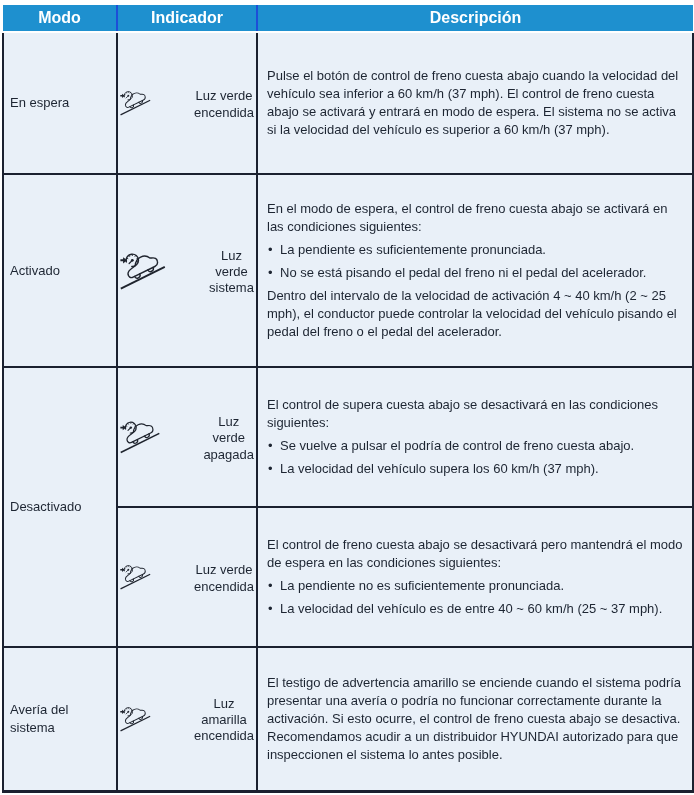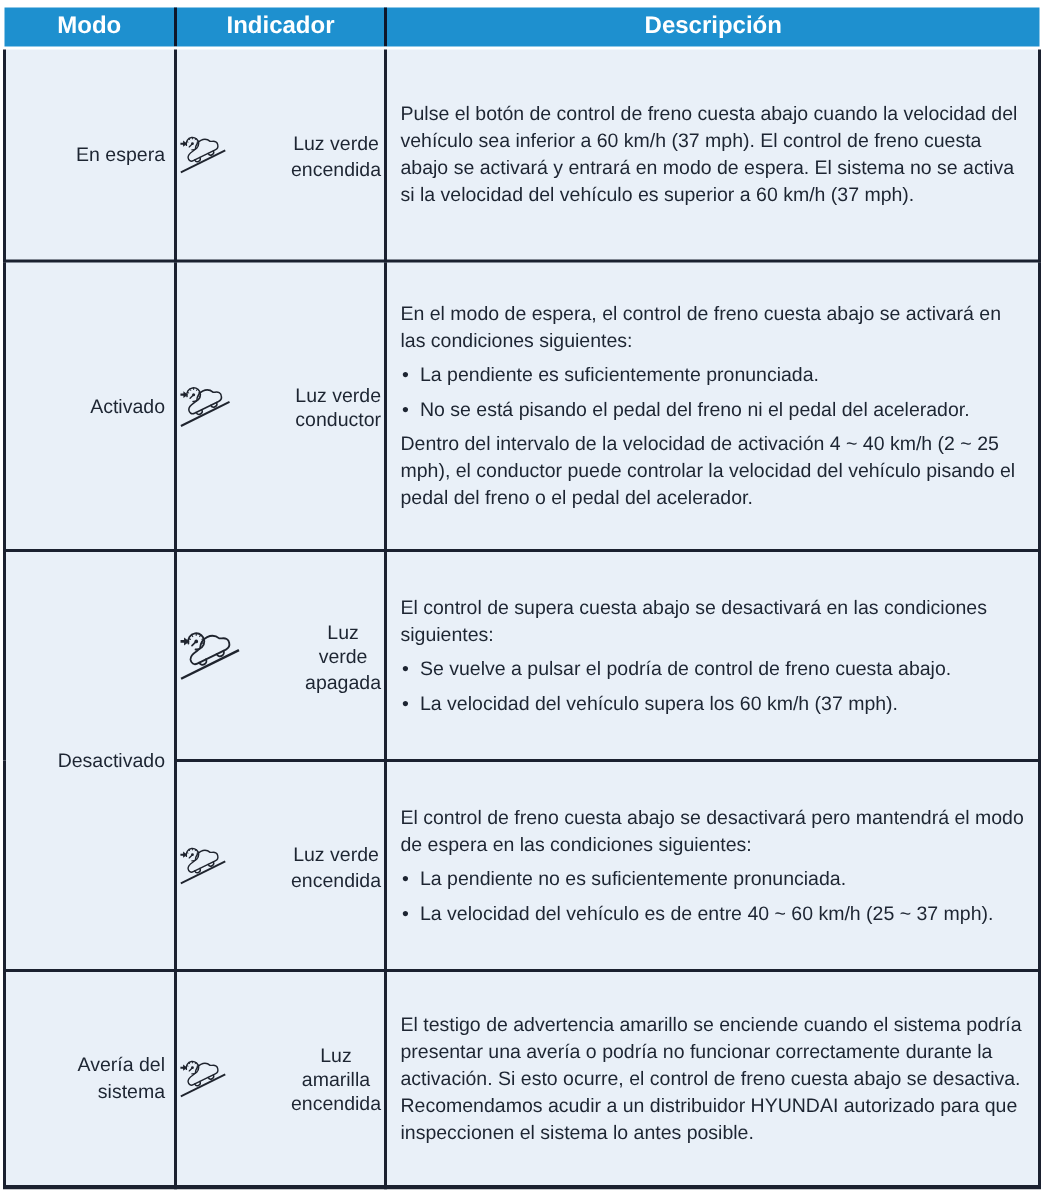--- a/index.html
+++ b/index.html
@@ -24,30 +24,30 @@
     background:#1e90cf;
     color:#ffffff;
     font-size:16px;
     font-weight:700;
     padding:4px 2px;
     height:18px;
     text-align:center;
     border-bottom:2px solid #ffffff;
     margin-top:11px;
   }
-  th + th{border-left:2px solid #0f172a;}
+  th + th{border-left:2px solid #1d4ed8;}
   td{
     background:#e9f0f8;
     border:2px solid #1b2130;
     vertical-align:middle;
     font-size:13px;
     line-height:1.38;
   }
   td.mode{
-    text-align:right;
+    text-align:left;
     padding:18px 6px;
   }
   td.ind{padding:4px 2px;}
   .indwrap{
     display:flex;
     flex-direction:row;
     align-items:center;
     justify-content:center;
     gap:43px;
   }
@@ -134,21 +134,21 @@
               <path class="o" d="M8,-12 C1,-12 -2,-18 0,-24 C2,-29 9,-32 17,-33 L25,-35 C30,-44 38,-48 46,-48 C55,-48 62,-43 65,-36 L69,-34 C76,-32 80,-27 78,-21 C77,-16 73,-12 67,-12 Z"></path>
               <path class="o" d="M12,-12 a7,7 0 0 0 14,0"></path>
               <path class="o" d="M48,-12 a7,7 0 0 0 14,0"></path>
             </g>
             <path class="o" d="M15.5,24.9 A15,15 0 1 1 28.7,35.9"></path>
             <path class="t" d="M15.9,15.9 L20.1,17.4 M21.4,8.7 L24,12.4 M30,6 L30,10.5 M38.6,8.7 L36,12.4 M44.1,15.9 L39.9,17.4 M44.5,24.9 L40.1,23.6"></path>
             <circle class="f" cx="30" cy="21" r="3.4"></circle>
             <line class="n" x1="30" y1="21" x2="22.2" y2="28.8"></line>
             <path class="f" d="M1,18.5 h6.5 v-5 l10,7.5 l-10,7.5 v-5 h-6.5 z"></path>
           </svg>
-          <div class="indlabel">Luz verde conductor</div>
+          <div class="indlabel">Luz verde sistema</div>
         </div>
       </td>
       <td class="desc">
         <p class="blk">En el modo de espera, el control de freno cuesta abajo se activará en las condiciones siguientes:</p>
         <div class="blk li"><span class="b">•</span><span>La pendiente es suficientemente pronunciada.</span></div>
         <div class="blk li"><span class="b">•</span><span>No se está pisando el pedal del freno ni el pedal del acelerador.</span></div>
         <p class="blk">Dentro del intervalo de la velocidad de activación 4 ~ 40 km/h (2 ~ 25 mph), el conductor puede controlar la velocidad del vehículo pisando el pedal del freno o el pedal del acelerador.</p>
       </td>
     </tr>
 

